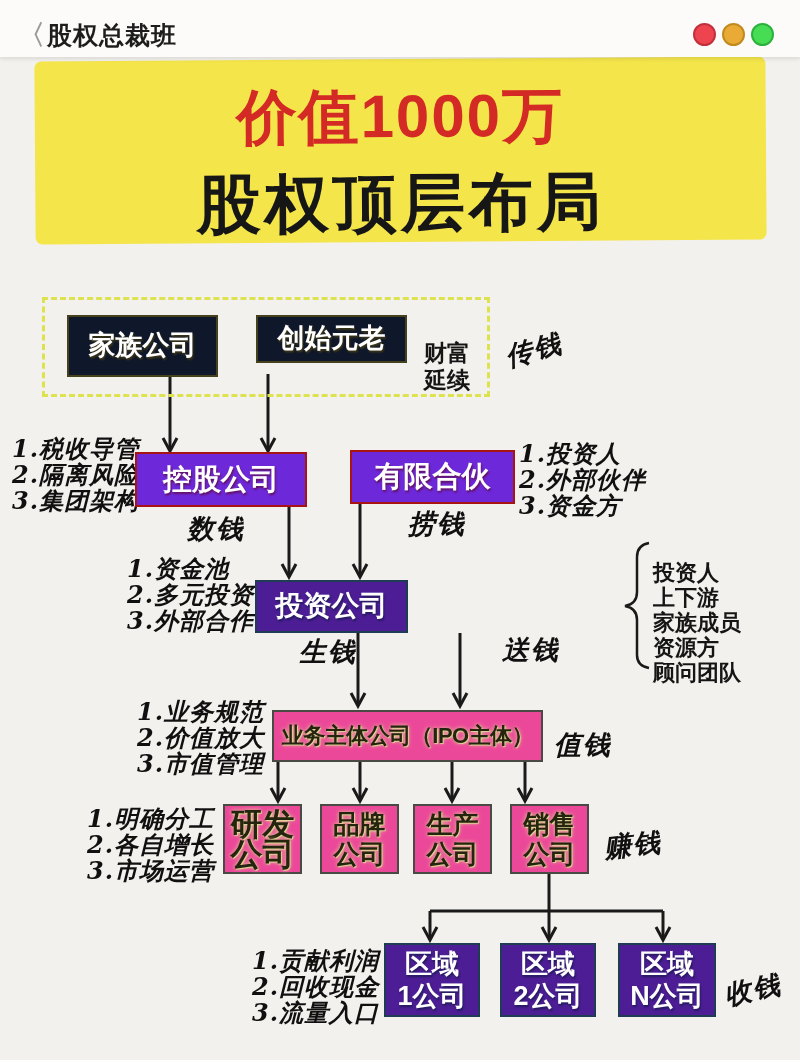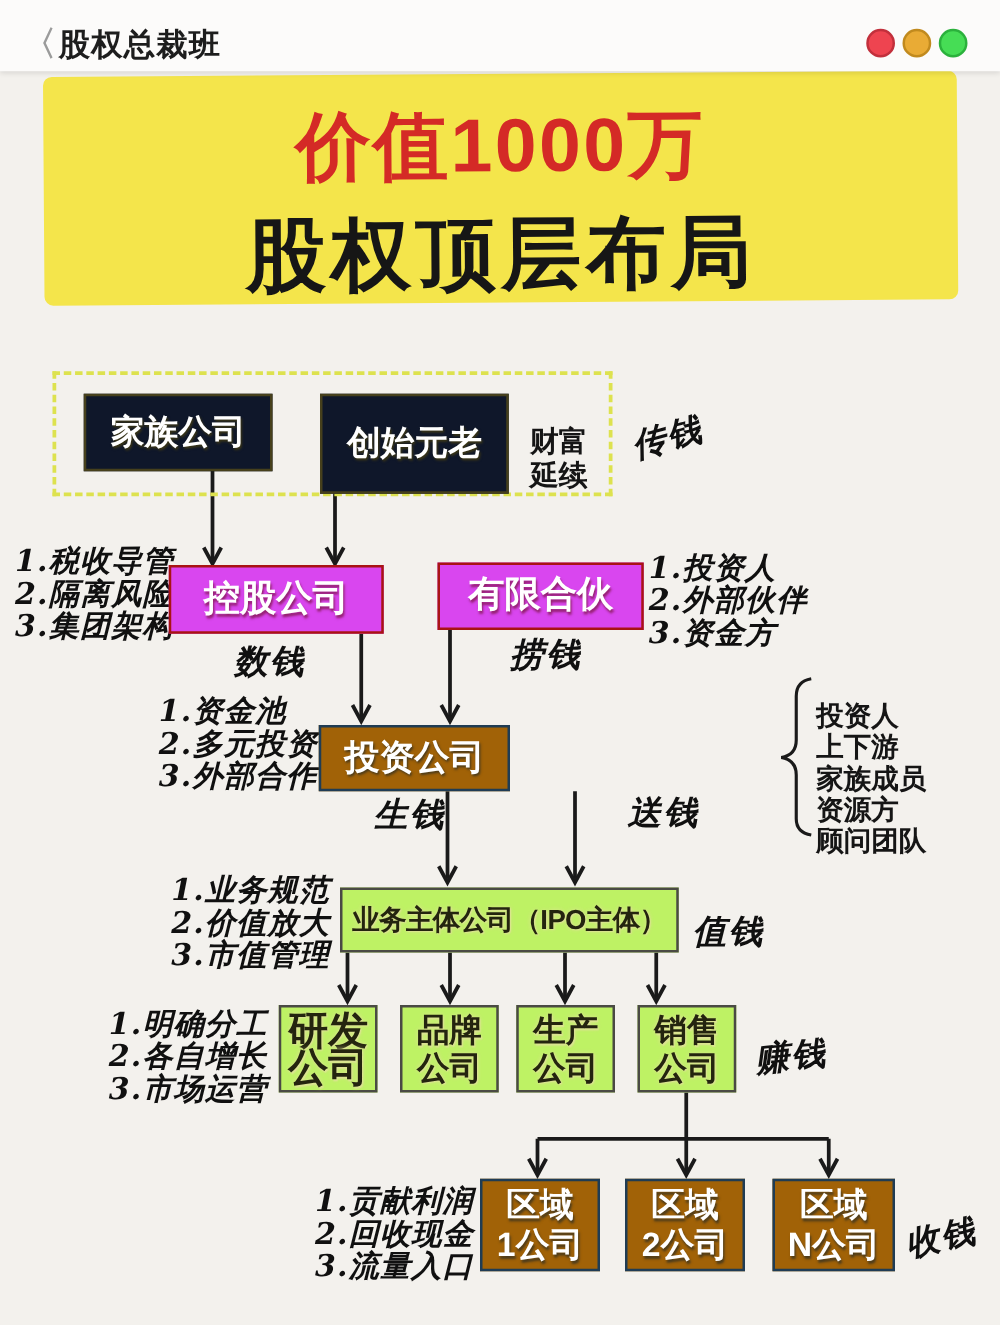--- a/index.html
+++ b/index.html
@@ -19,25 +19,25 @@
   
   .banner{position:absolute;left:35px;top:59px;width:731px;height:183px;background:#f4e54b;
           border-radius:7px;transform:rotate(-.4deg);text-align:center;}
   .b1{margin-top:18px;font-size:60px;font-weight:900;color:#d42a26;letter-spacing:2px;}
   .b2{margin-top:2px;font-size:64px;font-weight:900;color:#161616;letter-spacing:4px;}
   
   .node{position:absolute;display:flex;flex-direction:column;align-items:center;justify-content:center;
         box-sizing:border-box;text-align:center;line-height:1.1;}
   .yellowbox{background:#0f172a;border:2px solid #46401c;color:#fff;font-weight:700;font-size:27px;
         text-shadow:1px 2px 2px rgba(85,72,10,.65);}
-  .redbox{background:#d946ef;border:2px solid #a81414;color:#fff;font-weight:700;font-size:29px;
+  .redbox{background:#6d28d9;border:2px solid #a81414;color:#fff;font-weight:700;font-size:29px;
         text-shadow:1px 2px 2px rgba(90,0,0,.55);}
-  .bluebox{background:#a16207;border:2px solid #1f3c54;color:#fff;font-weight:700;
+  .bluebox{background:#4c1d95;border:2px solid #1f3c54;color:#fff;font-weight:700;
         text-shadow:1px 2px 2px rgba(0,25,45,.55);}
-  .whitebox{background:#bef264;border:2px solid #4a4a44;color:#24240f;font-weight:800;
+  .whitebox{background:#ec4899;border:2px solid #4a4a44;color:#24240f;font-weight:800;
         text-shadow:0 0 4px rgba(222,226,150,.95),1px 1px 1px rgba(222,226,150,.9);}
   .dashed{position:absolute;left:42px;top:297px;width:448px;height:100px;
         border:3px dashed #dde24f;box-sizing:border-box;}
   
   .hand{position:absolute;font-family:"DejaVu Serif","Liberation Serif",serif;font-style:italic;
         font-weight:700;color:#101010;}
   .money{font-size:27px;letter-spacing:2px;white-space:nowrap;}
   .notes{font-size:24px;line-height:26px;letter-spacing:1px;white-space:nowrap;}
   .plain{position:absolute;color:#151515;font-weight:600;white-space:nowrap;margin-top:20px;}
   svg.overlay{position:absolute;left:0;top:0;z-index:1;pointer-events:none;}
@@ -99,21 +99,21 @@
       <polyline points="656,927 663,940 670,927"></polyline>
 
     <path d="M649,543 Q637,545 637,557 L637,592 Q637,604 625,606 Q637,608 637,620 L637,655 Q637,666 649,668" stroke-width="2.5"></path>
   </svg>
 
   <div class="dashed"></div>
 
   <div class="node yellowbox" style="left:67px;top:315px;width:151px;height:62px;">
     <span>家族公司</span>
   </div>
-  <div class="node yellowbox" style="left:256px;top:315px;width:151px;height:80px;">
+  <div class="node yellowbox" style="left:256px;top:315px;width:151px;height:48px;">
     <span>创始元老</span>
   </div>
   <div class="plain" style="left:424px;top:320px;font-size:23px;line-height:27px;font-weight:700;">
     <div>财富</div>
     <div>延续</div>
   </div>
   <div class="hand money" style="left:505px;top:332px;transform:rotate(-15deg);">传钱</div>
 
   <div class="hand notes" style="left:12px;top:436px;">
     <div>1.税收导管</div>

